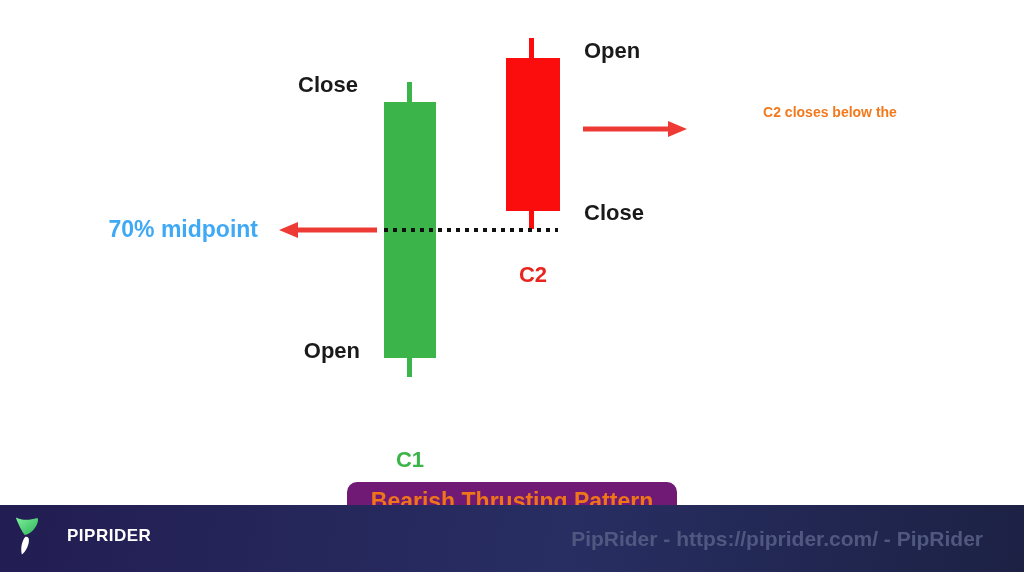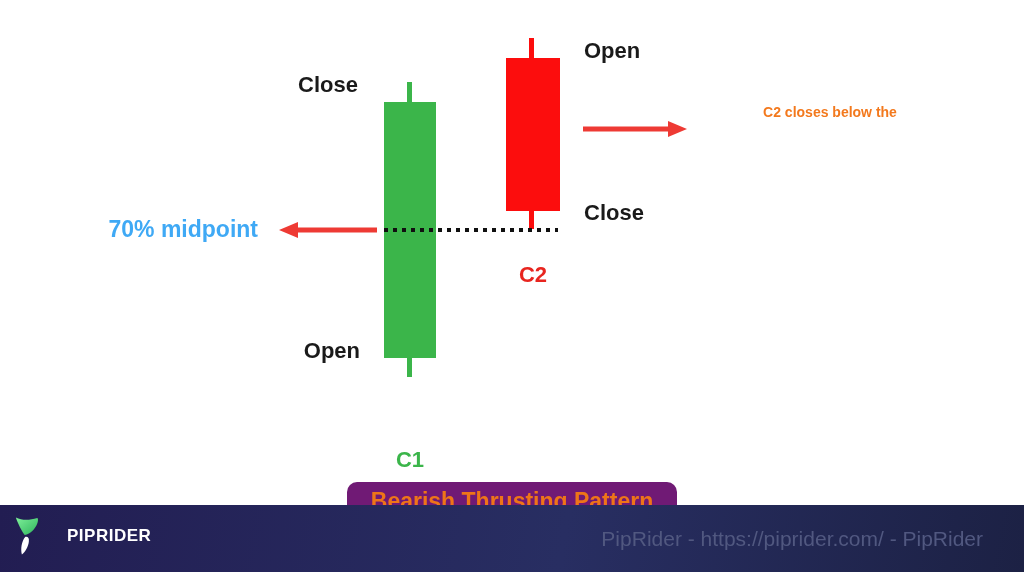--- a/index.html
+++ b/index.html
@@ -105,21 +105,21 @@
     color: #ffffff;
     font-weight: bold;
     font-size: 17px;
     letter-spacing: 0.5px;
     margin-left: 21px;
   }
   .footer-credit {
     position: absolute;
     right: 41px; top: 22px;
     color: #515880;
-    font-weight: normal;
+    font-weight: bold;
     font-size: 21px;
     white-space: nowrap;
   }
 </style>
 </head>
 <body>
 
 <div class="canvas">
 
   <div class="candle-part c1 c1-wick-top"></div>

